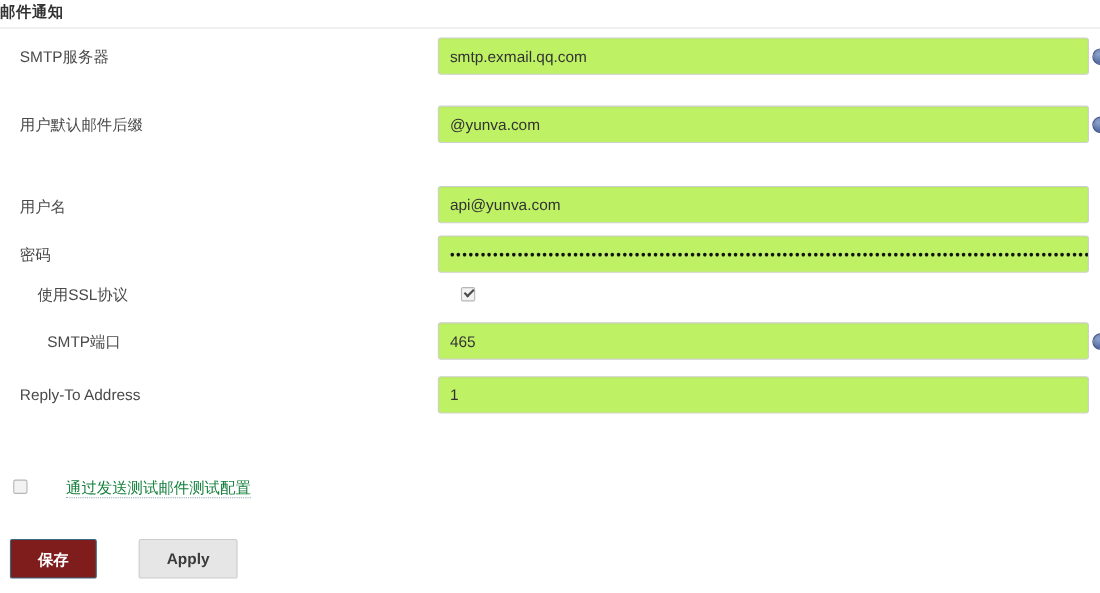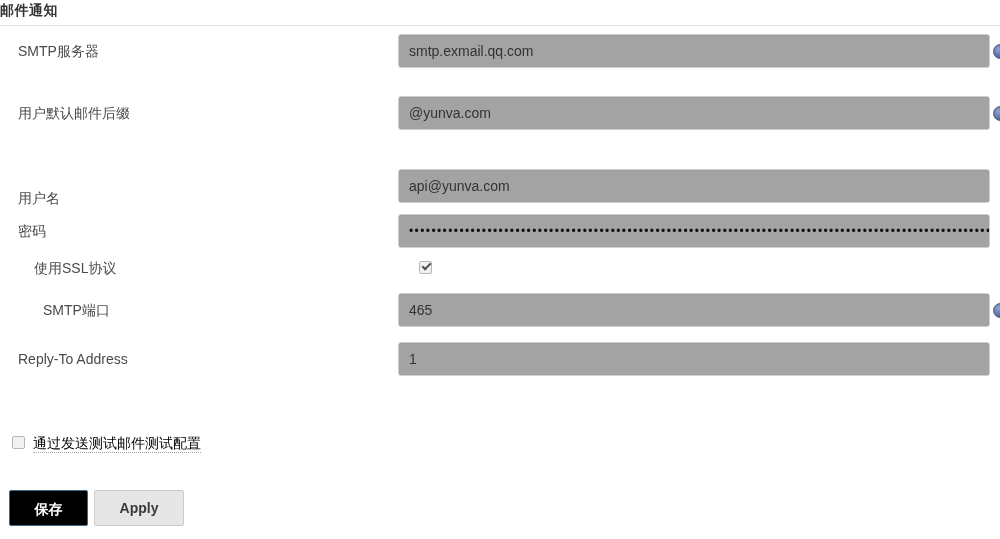--- a/index.html
+++ b/index.html
@@ -57,21 +57,21 @@
   }
 
   .field {
     position: absolute;
     left: 398px;
     width: 592px;
     height: 34px;
     box-sizing: border-box;
     border: 1px solid #cfcfcf;
     border-radius: 3px;
-    background: #a3a3a3;
+    background: #bef264;
     box-shadow: 0 1px 1px rgba(0,0,0,0.045) inset;
     font-family: "Liberation Sans", sans-serif;
     font-size: 14px;
     color: #333333;
     padding: 0 10px;
     line-height: 32px;
     overflow: hidden;
     white-space: nowrap;
   }
   .field.password {
@@ -103,21 +103,22 @@
   }
   .inline-cb-label {
     position: absolute;
     font-size: 14px;
     color: #4a4a4a;
     white-space: nowrap;
     line-height: 18px;
   }
   .dotted-label {
     border-bottom: 1px dotted #9aa7b0;
-    color: #000000;
+    color: #15803d;
+    margin-left: 27px;
   }
 
   
   .help-icon {
     position: absolute;
     left: 993px;
     width: 15px;
     height: 15px;
     border-radius: 50%;
     background: radial-gradient(circle at 35% 32%, #8fa4cd 0%, #5d74a8 55%, #3e5184 100%);
@@ -134,27 +135,27 @@
     text-align: center;
     cursor: pointer;
     border-radius: 2px;
   }
   .btn-save {
     left: 9px;
     top: 490px;
     width: 79px;
     height: 36px;
     line-height: 36px;
-    background: #000000;
+    background: #7f1d1d;
     color: #ffffff;
     font-weight: bold;
     border: 1px solid #3a6a85;
   }
   .btn-apply {
-    left: 94px;
+    left: 126px;
     top: 490px;
     width: 90px;
     height: 36px;
     line-height: 34px;
     background: #e6e6e6;
     color: #3a3a3a;
     font-weight: bold;
     border: 1px solid #cccccc;
   }
 </style>
@@ -173,21 +174,21 @@
   </div>
 
   <div class="row" style="top:96px;height:36px;">
     <div class="row-label" style="top:8px;">用户默认邮件后缀</div>
     <div class="field" style="top:0px;" placeholder="">@yunva.com</div>
     <div class="help-icon" style="top:10px;"></div>
   </div>
 
 
   <div class="row" style="top:169px;height:36px;">
-    <div class="row-label" style="top:20px;">用户名</div>
+    <div class="row-label" style="top:10px;">用户名</div>
     <div class="field" style="top:0px;" placeholder="">api@yunva.com</div>
   </div>
 
   <div class="row" style="top:214px;height:36px;">
     <div class="row-label" style="top:8px;">密码</div>
     <div class="field password" style="top:0px;" placeholder="">••••••••••••••••••••••••••••••••••••••••••••••••••••••••••••••••••••••••••••••••••••••••••••••••••••••••••</div>
   </div>
 
   <div class="row" style="top:259px;height:20px;margin-left:16px;">
     <div class="row-label" style="top:0px;">使用SSL协议</div>

